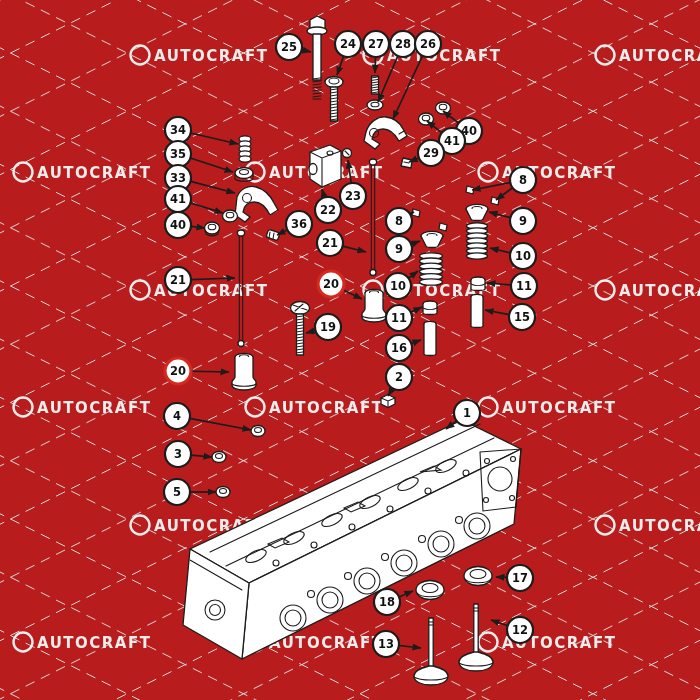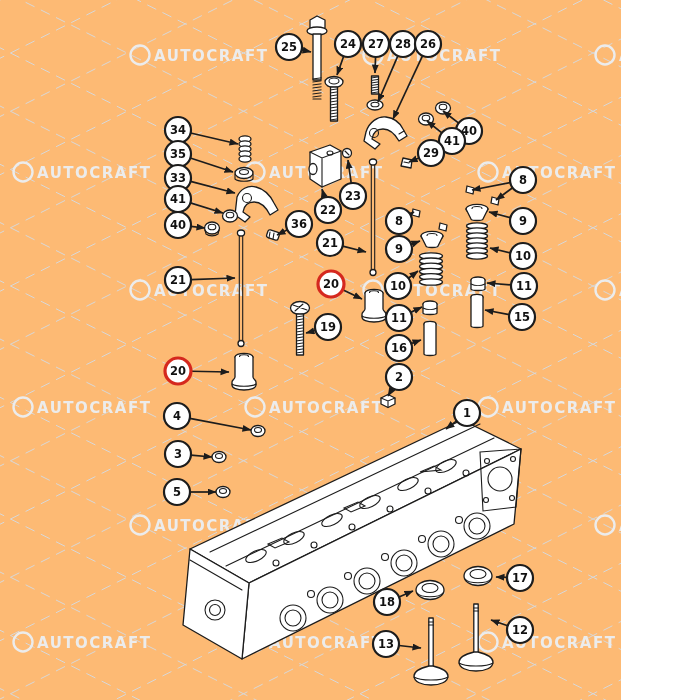--- a/index.html
+++ b/index.html
@@ -1,17 +1,17 @@
 <!DOCTYPE html>
 <html><head>
 <meta charset="utf-8">
 <style>
   html,body{margin:0;padding:0;background:#ffffff;}
   .canvas{
-    position:relative;width:621px;height:700px;background:#fdba74;overflow:hidden;
+    position:relative;width:700px;height:700px;background:#b91c1c;overflow:hidden;
     font-family:"DejaVu Sans", sans-serif;
   }
   svg{position:absolute;left:0;top:0;}
   .part{stroke:#1c1c1c;stroke-width:1.3;fill:#ffffff;stroke-linejoin:round;stroke-linecap:round;}
   .part-thin{stroke:#1c1c1c;stroke-width:1.1;fill:none;stroke-linecap:round;}
   .wm-text{font-weight:bold;letter-spacing:1.5px;}
   .callout-label{font-weight:bold;}
 </style>
 </head>
 <body>

